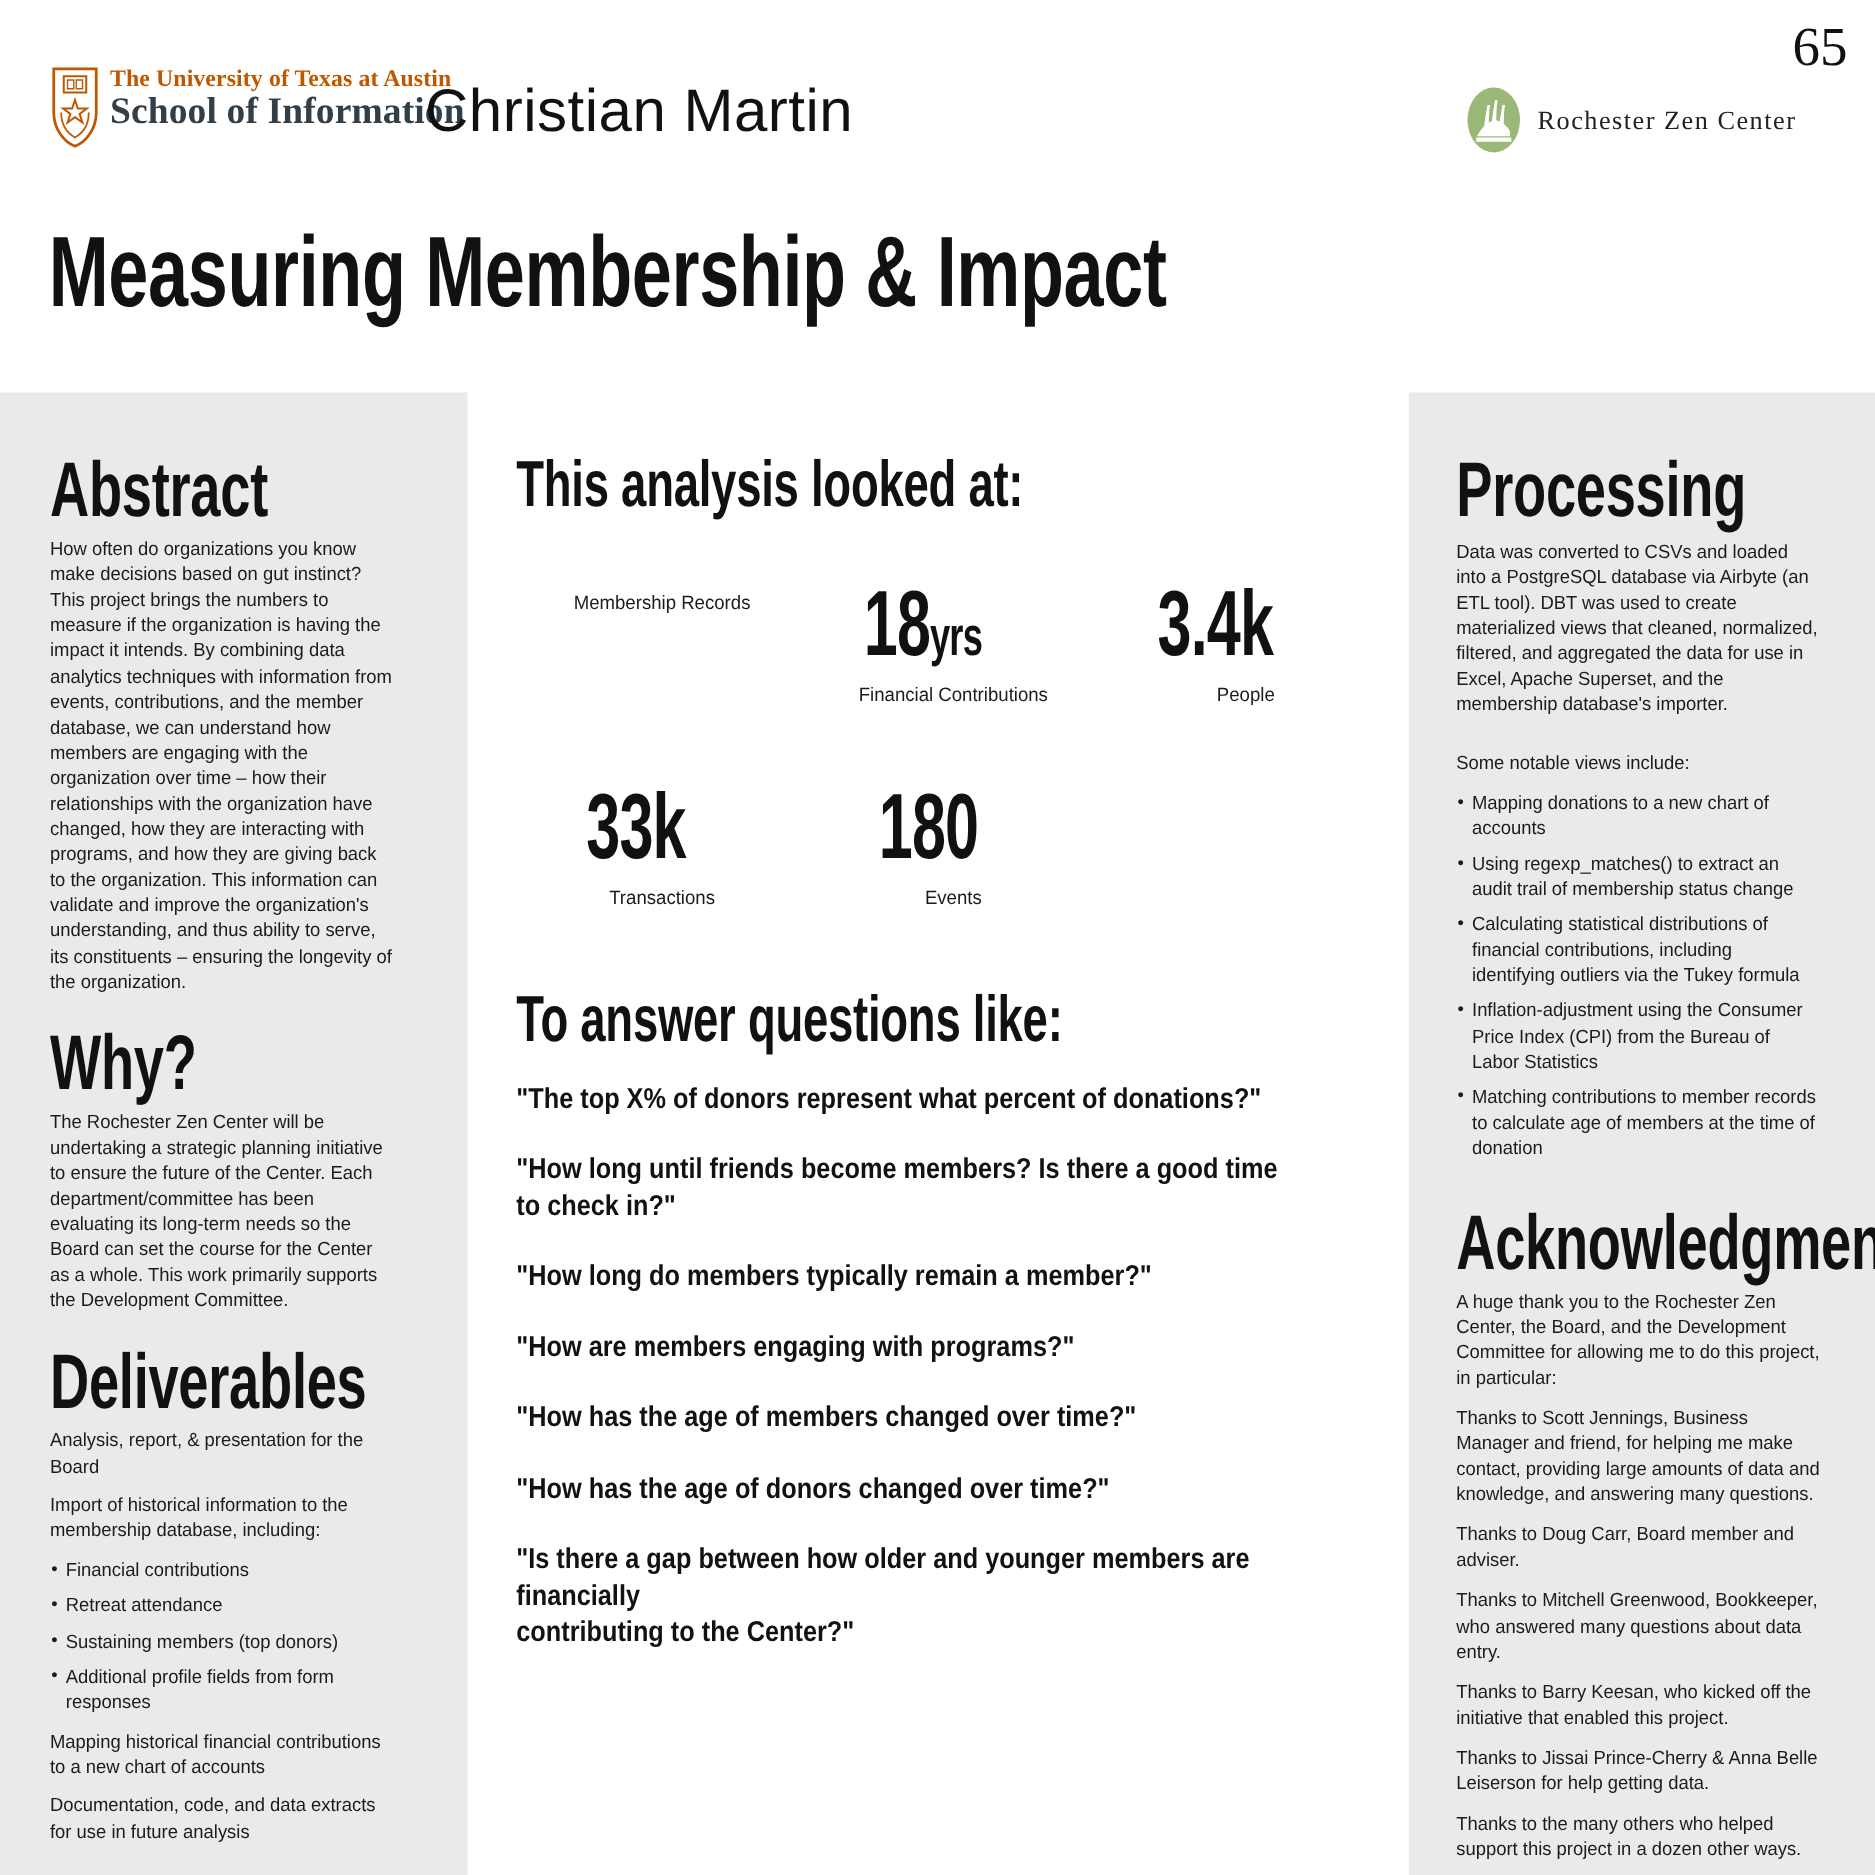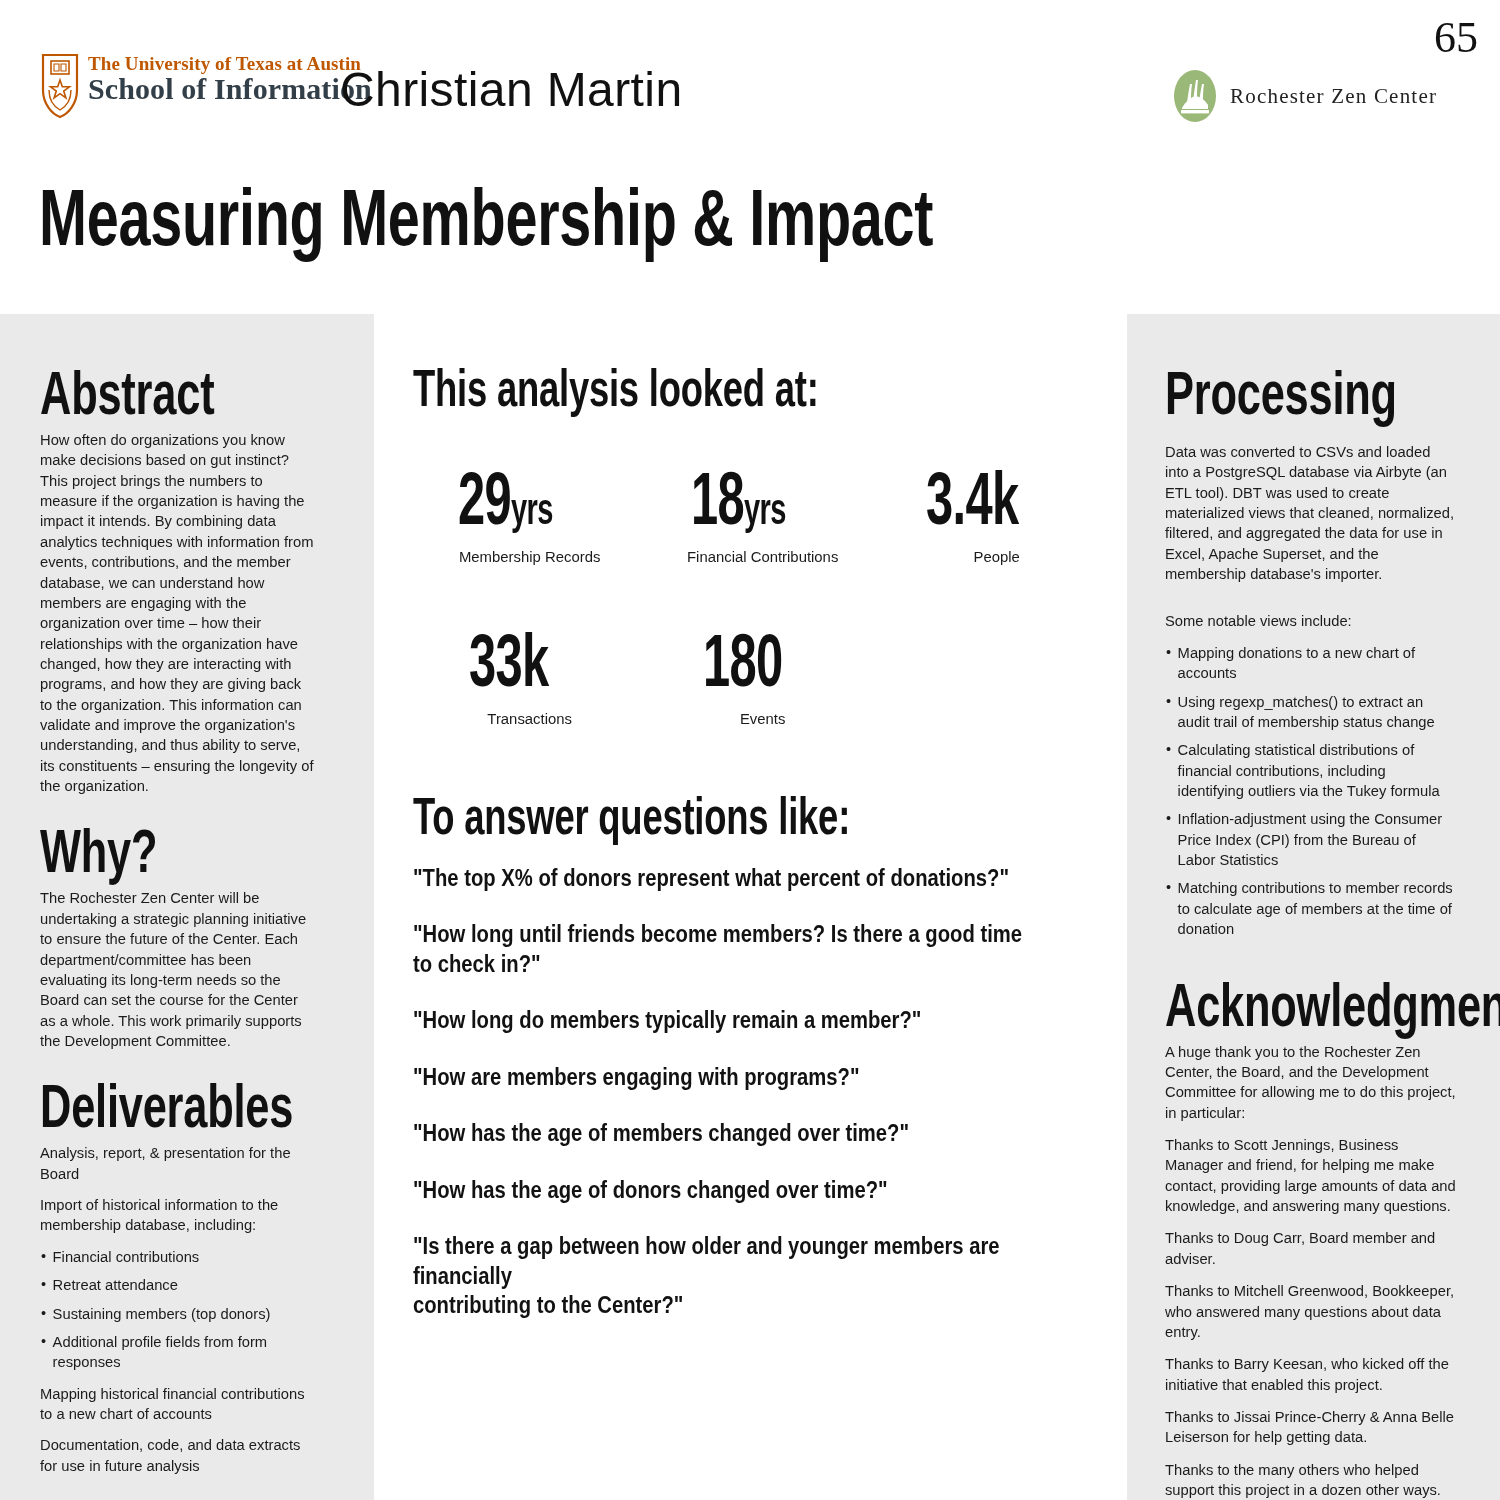--- a/index.html
+++ b/index.html
@@ -218,21 +218,21 @@
     white-space: pre-line;
   }
   .question.two-line { margin-bottom: 20px; }
 
   
   #right-col {
     position: absolute;
     left: 1165px; top: 362px;
     width: 300px;
   }
-  #processing-head { margin-bottom: 18px; }
+  #processing-head { margin-bottom: 8px; }
   #ack-head { margin-top: 34px; margin-bottom: 6px; }
   #right-col .body-txt { margin-bottom: 12px; }
   #notable-intro { margin-top: 26px; margin-bottom: 8px; }
 </style>
 </head>
 <body>
 
 <div id="header">
 
   <div id="ut-logo-block">
@@ -302,23 +302,20 @@
 
 <div id="center-col">
 
   <h2 id="stats-head" class="sec-head">
     <span class="cond">This analysis looked at:</span>
   </h2>
 
   <div id="stats-grid">
 
     <div class="stat-cell">
-      <div class="stat-value">
-        <span class="cond"><span>29</span><span class="unit">yrs</span></span>
-      </div>
       <div class="stat-label">Membership Records</div>
     </div>
 
     <div class="stat-cell">
       <div class="stat-value">
         <span class="cond"><span>18</span><span class="unit">yrs</span></span>
       </div>
       <div class="stat-label">Financial Contributions</div>
     </div>
 

